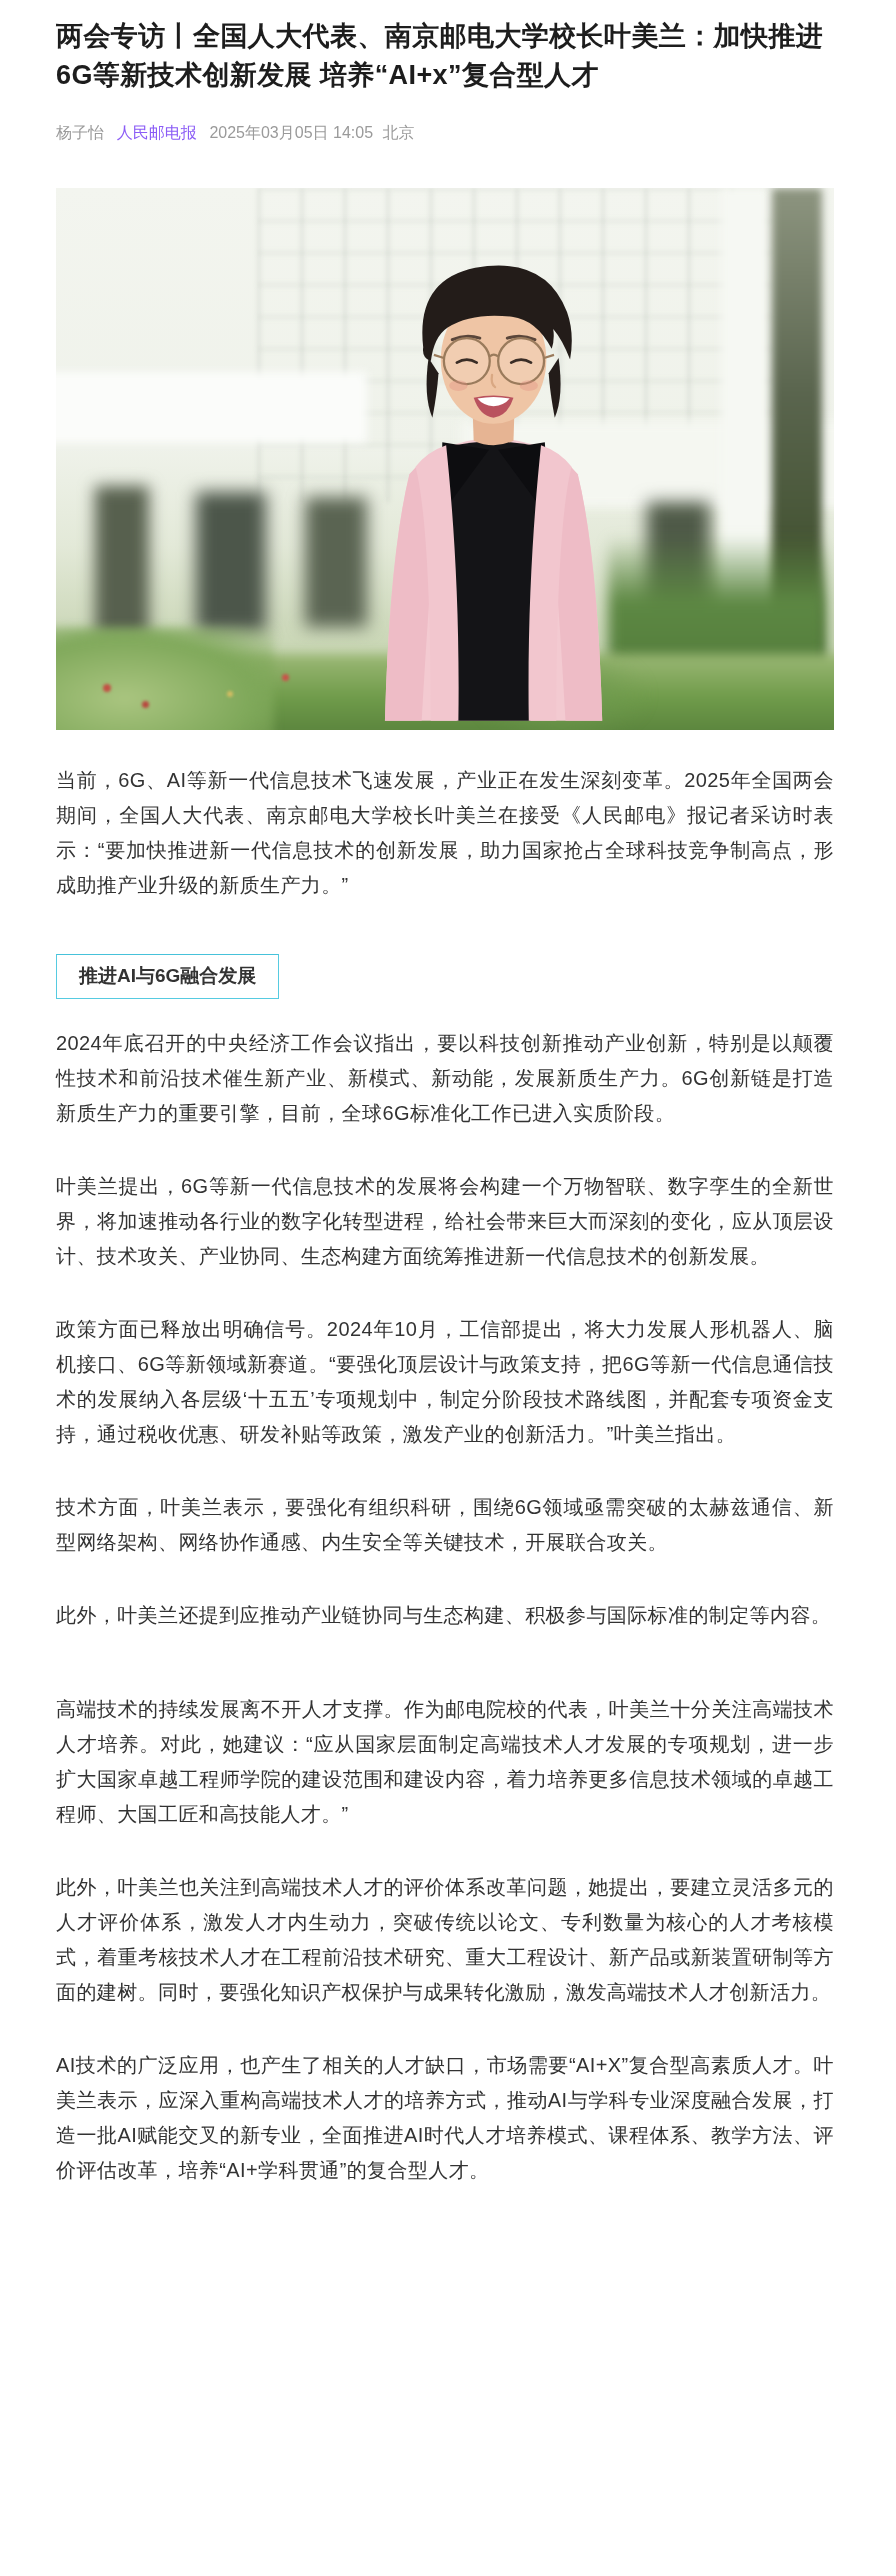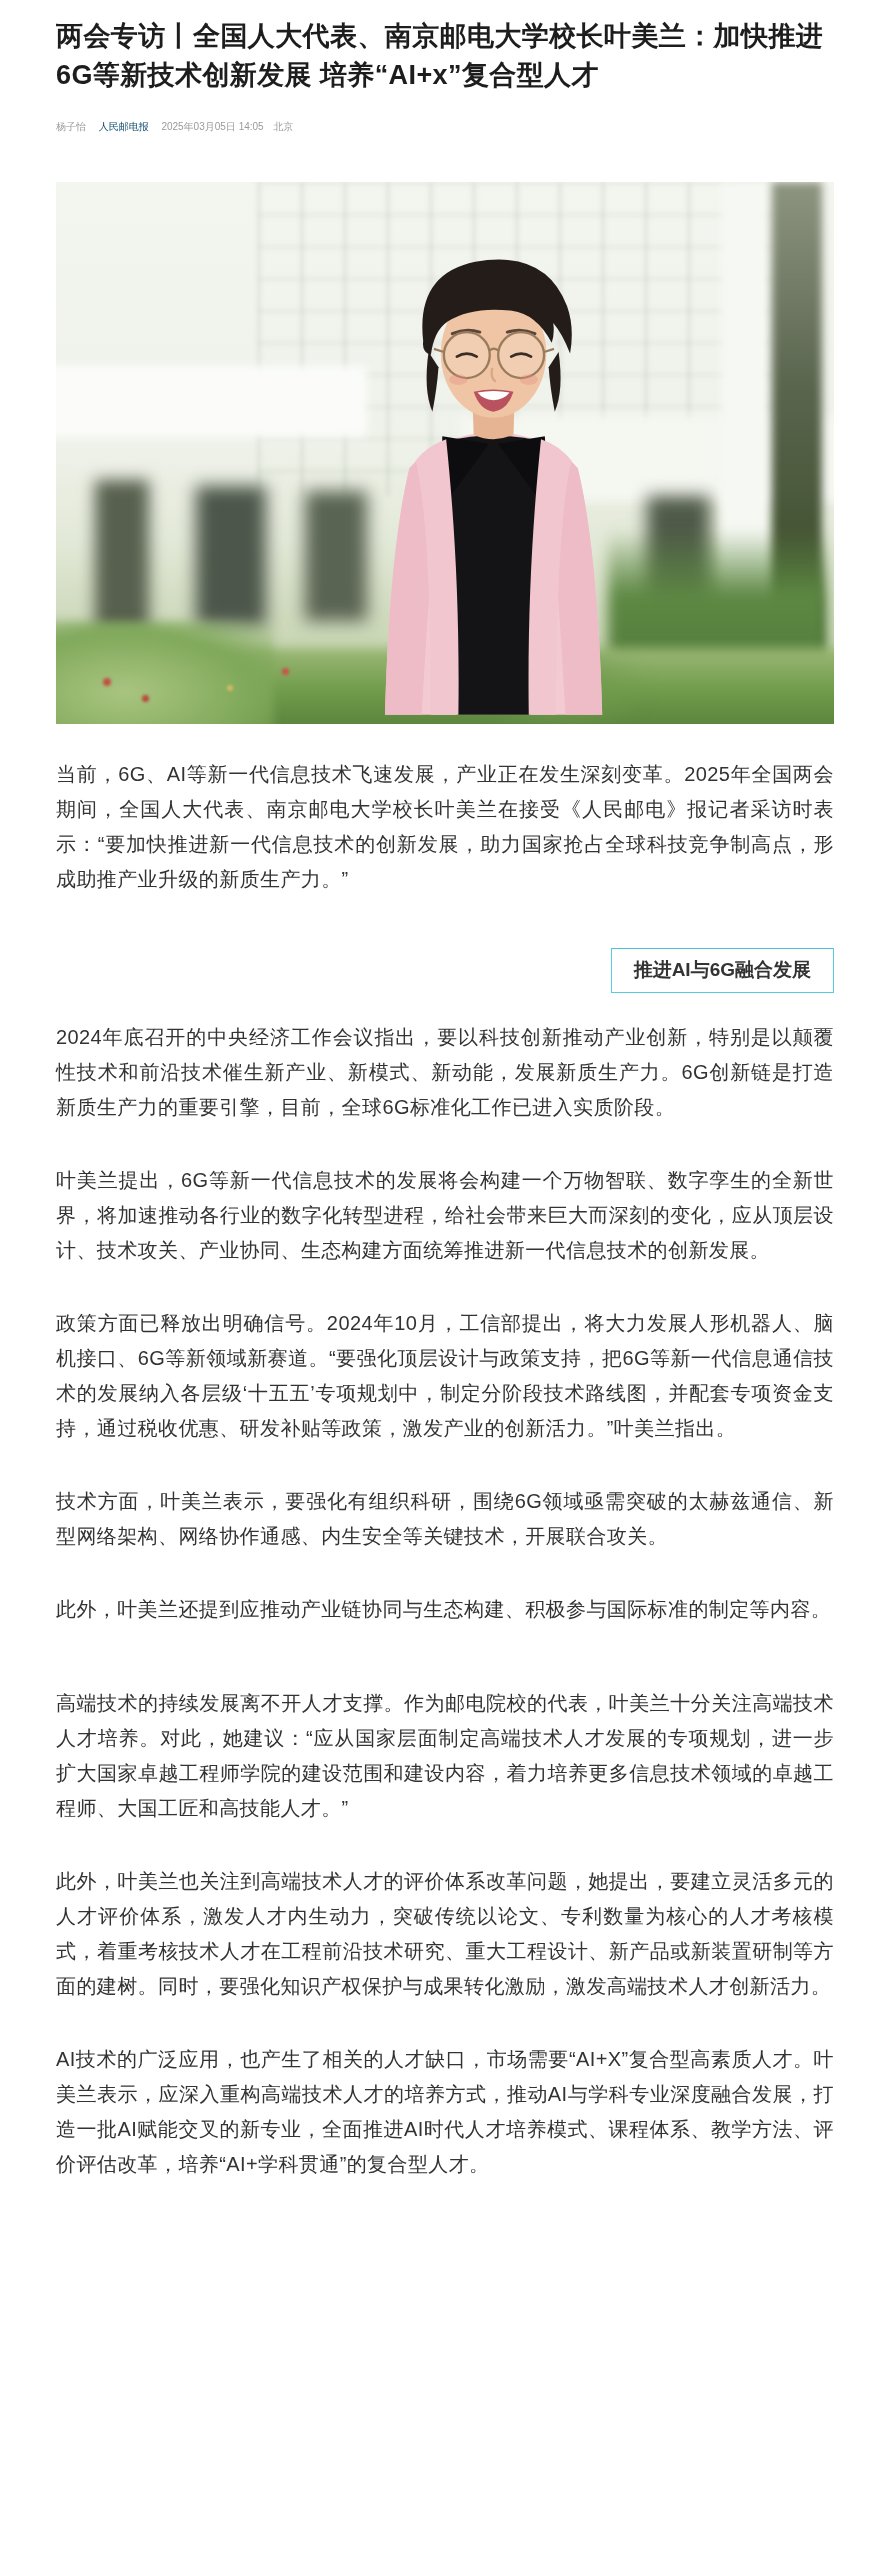--- a/index.html
+++ b/index.html
@@ -17,29 +17,29 @@
   .title {
     margin: 0;
     padding-top: 17.4px;
     font-size: 27px;
     line-height: 39px;
     font-weight: 700;
     color: #1d1d1d;
     letter-spacing: 0.4px;
   }
   .byline {
-    margin-top: 22px;
-    font-size: 10px;
+    margin-top: 28px;
+    font-size: 16px;
     line-height: 20.6px;
     color: #9a9a9a;
     display: flex;
     align-items: flex-end;
   }
   .byline .author { color: #9a9a9a; margin-right: 12.7px; }
-  .byline .source { color: #0c4a6e; margin-right: 12.7px; cursor: pointer; }
+  .byline .source { color: #8b5cf6; margin-right: 12.7px; cursor: pointer; }
   .byline .datetime { color: #9a9a9a; margin-right: 9.5px; }
   .byline .location { color: #9a9a9a; }
 
   
   .photo {
     position: relative;
     margin-top: 44px;
     width: 100%;
     height: 542px;
     overflow: hidden;
@@ -96,21 +96,21 @@
     line-height: 35px;
     color: #333333;
     text-align: justify;
     letter-spacing: 0.4px;
   }
   .lead { margin-top: 33px; }
   .mt64 { margin-top: 27px; }
   .mt74 { margin-top: 59px; }
   .section-head-wrap {
     margin-top: 51px;
-    text-align: right;
+    text-align: left;
   }
   .section-head-wrap.second { margin-top: 57px; }
   .section-head {
     display: inline-block;
     border: 1.6px solid #56cbe1;
     border-top-color: #46c2da;
     box-shadow: 0 0 0 0 rgba(86,203,225,0.0);
     padding: 9.5px 22px;
     font-size: 19px;
     line-height: 24px;

